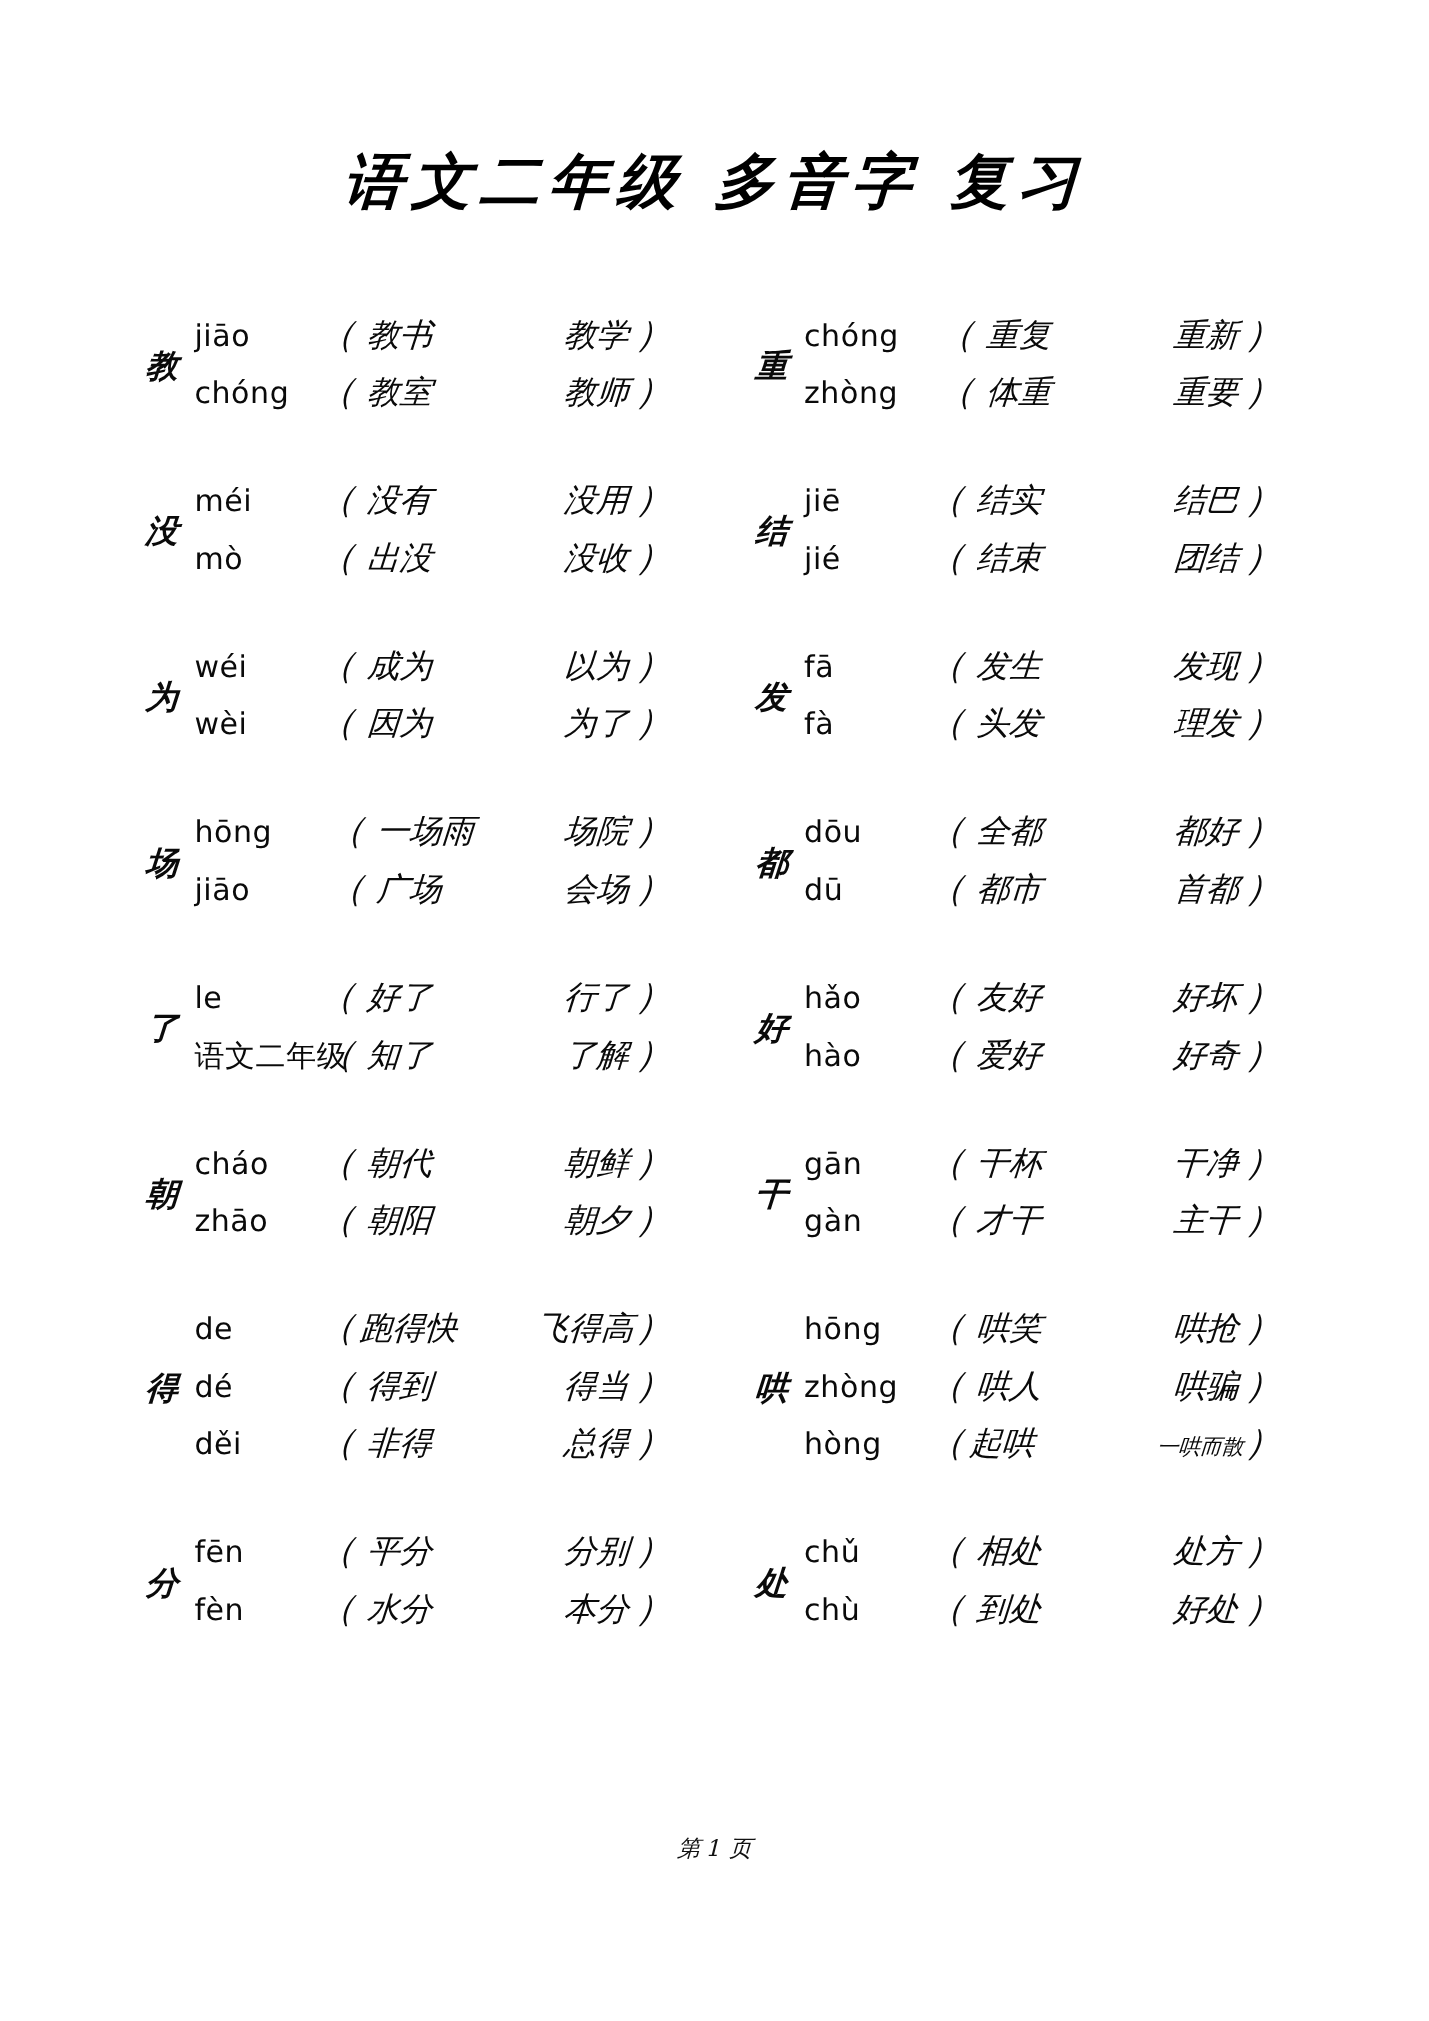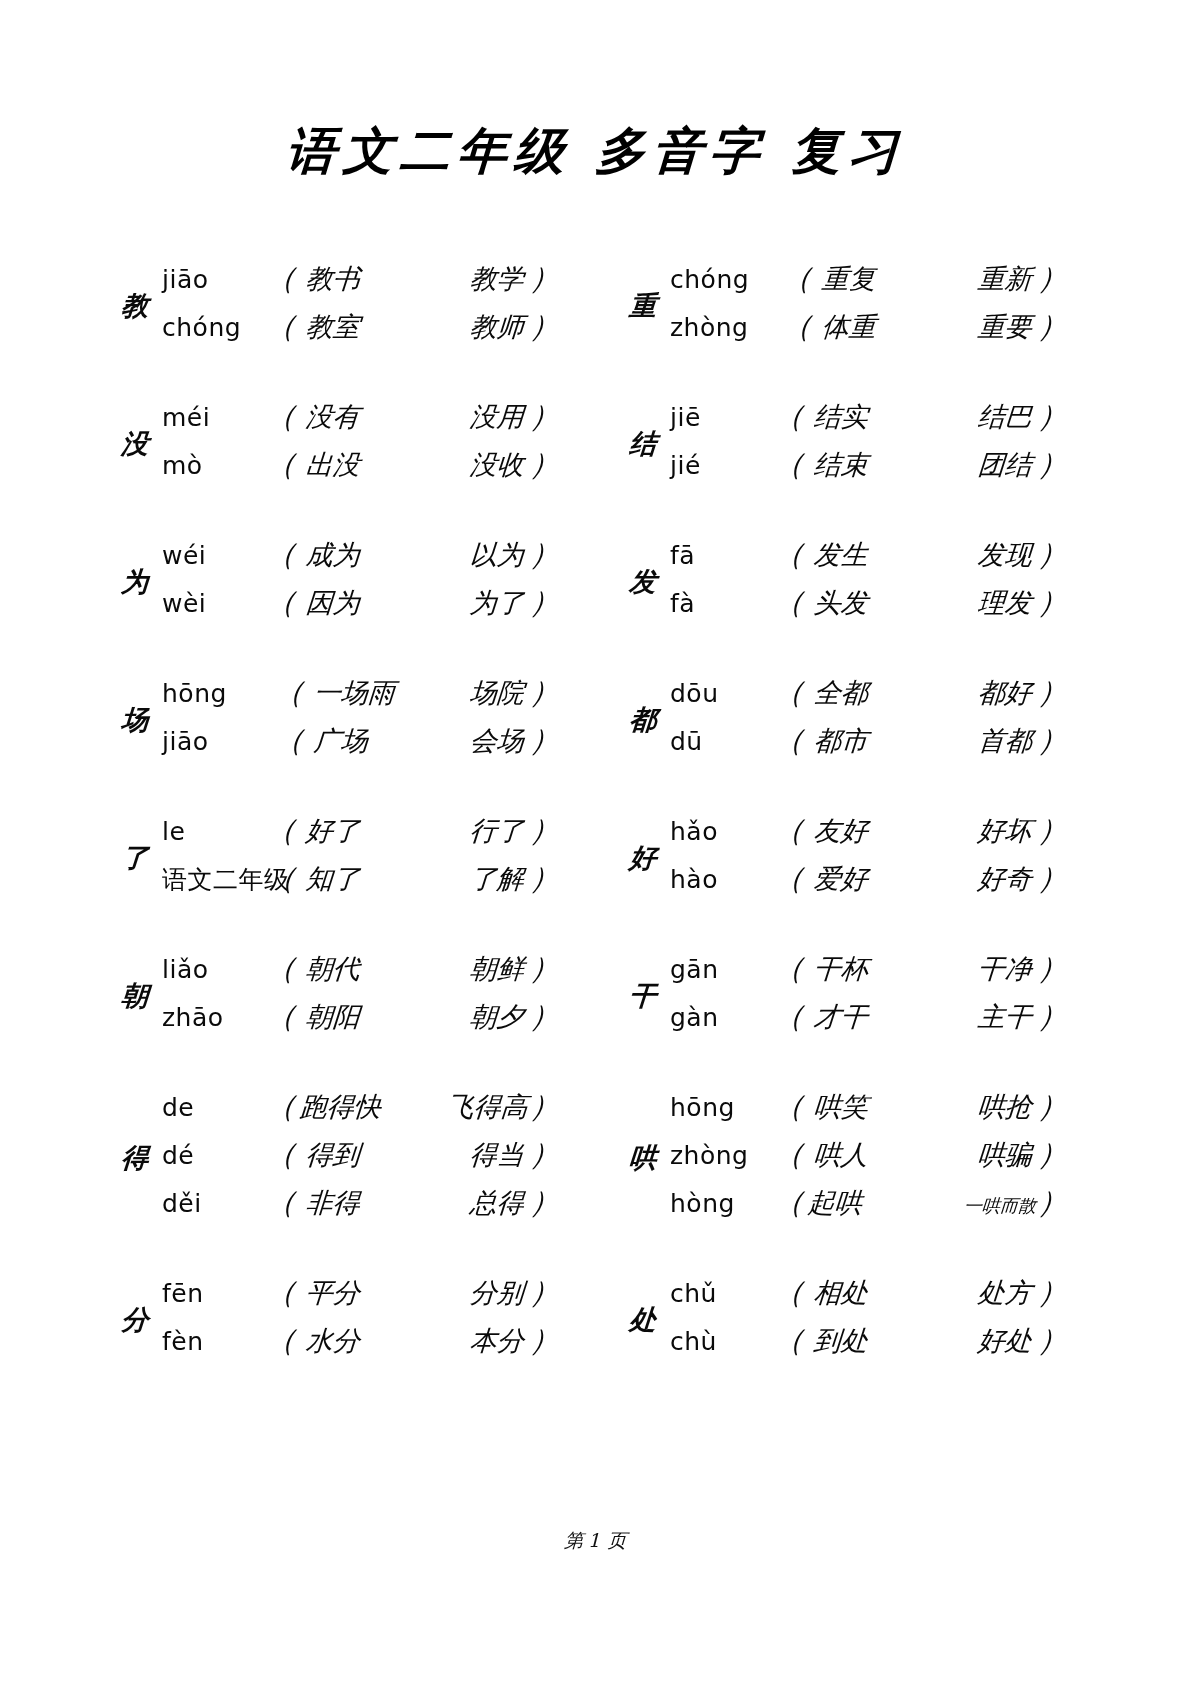--- a/index.html
+++ b/index.html
@@ -263,21 +263,21 @@
                 <span class="word">了解</span>
               </span>
               <span class="paren">）</span>
             </div>
           </div>
         </div>
         <div class="entry">
           <div class="entry-char">朝</div>
           <div class="readings">
             <div class="reading">
-              <span class="pinyin">liǎo</span>
+              <span class="pinyin">cháo</span>
               <span class="paren">（</span>
               <span class="words">
                 <span class="word">朝代</span>
                 <span class="word">朝鲜</span>
               </span>
               <span class="paren">）</span>
             </div>
             <div class="reading">
               <span class="pinyin">zhāo</span>
               <span class="paren">（</span>

